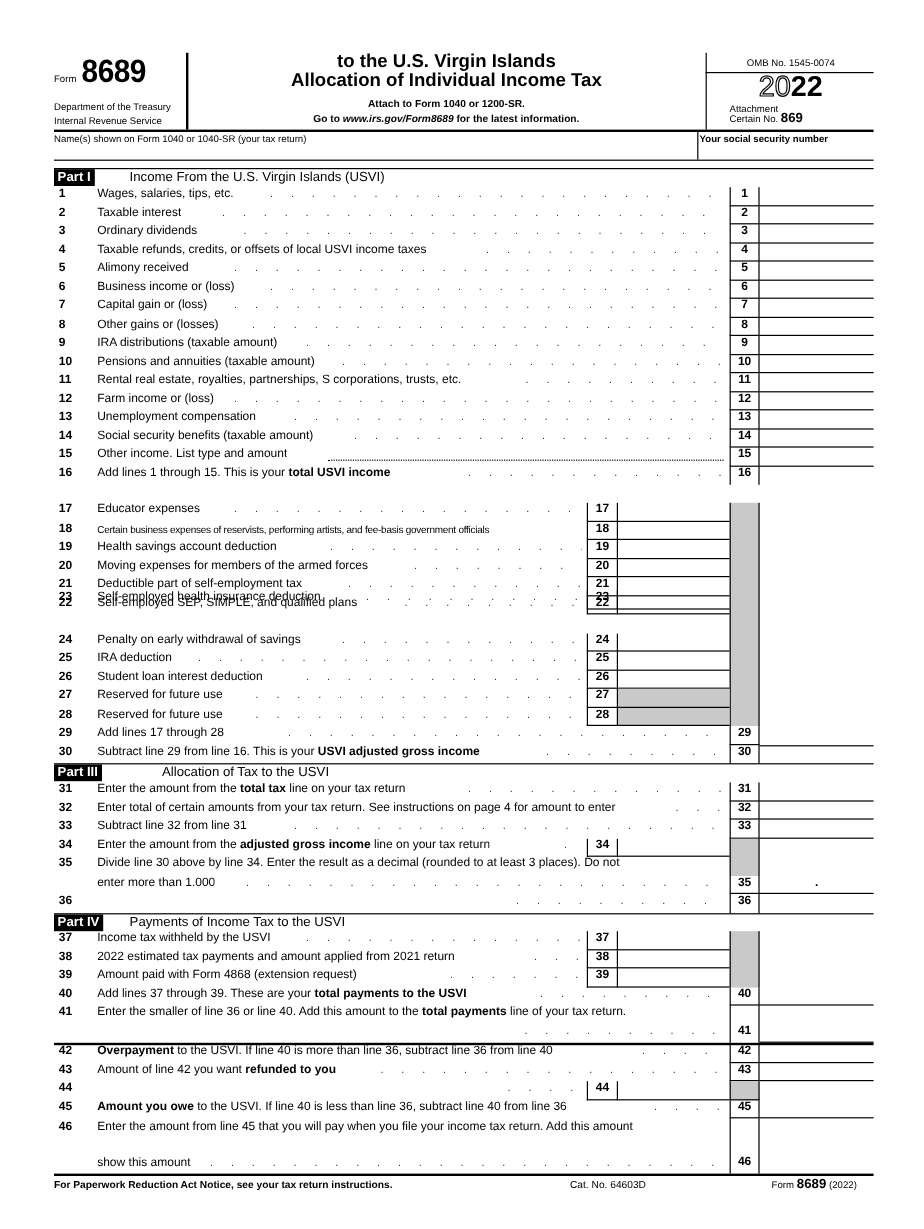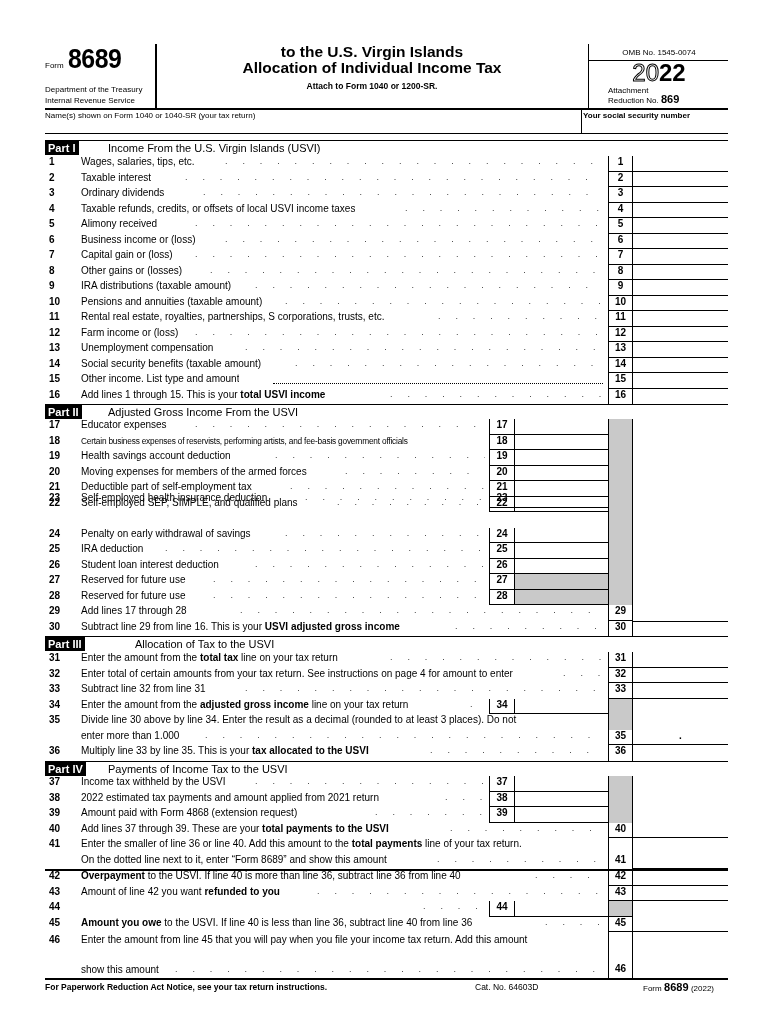--- a/index.html
+++ b/index.html
@@ -63,29 +63,34 @@
   <div class="abs dept">
     <div>Department of the Treasury</div>
     <div>Internal Revenue Service</div>
   </div>
   <div class="vline" style="left:110px;top:44px;width:1.5px;height:64px;"></div>
   <div class="abs title">
     <div>to the U.S. Virgin Islands</div>
     <div>Allocation of Individual Income Tax</div>
   </div>
   <div class="abs sub1">Attach to Form 1040 or 1200-SR.</div>
+  <div class="abs sub2">
+    <span>Go to</span>
+    <i>www.irs.gov/Form8689</i>
+    <span>for the latest information.</span>
+  </div>
   <div class="vline" style="left:543px;top:44px;width:1px;height:64px;"></div>
   <div class="abs omb">OMB No. 1545-0074</div>
   <div class="hline" style="left:543px;top:60px;width:140px;height:1px;"></div>
   <div class="abs year">
     <span class="hollow">20</span><span class="solid">22</span>
   </div>
   <div class="abs attach">
     <div>Attachment</div>
-    <div><span>Reduction No.</span> <span class="seq">869</span></div>
+    <div><span>Certain No.</span> <span class="seq">869</span></div>
   </div>
   <div class="hline" style="left:0;top:108px;width:683px;height:1.5px;"></div>
   <div class="abs namelbl">Name(s) shown on Form 1040 or 1040-SR (your tax return)</div>
   <div class="vline" style="left:536px;top:109px;width:1px;height:24px;"></div>
   <div class="abs ssnlbl">Your social security number</div>
   <div class="abs" style="left:0;top:120px;width:535px;height:12px;"></div>
   <div class="abs" style="left:538px;top:120px;width:145px;height:12px;"></div>
   <div class="hline" style="left:0;top:133px;width:683px;height:1px;"></div>
 
   <div class="part-hdr" style="top:140px;">
@@ -201,24 +206,20 @@
     <span class="ramt bb" style="height:15.5px;"></span>
   </div>
   <div class="row" style="top:388.5px;height:15.5px;">
     <span class="ln">16</span>
     <span class="tx"><span>Add lines 1 through 15. This is your</span> <b>total USVI income</b></span>
     <span class="dots" style="left:345px;width:213px;">. . . . . . . . . . . . . . . . . . . . . . .</span>
     <span class="rbox" style="height:15.5px;">16</span>
     <span class="ramt" style="height:15.5px;"></span>
   </div>
 
-  <div class="part-hdr" style="top:404px;">
-    <span class="part-tag">Part II</span>
-    <span class="part-title" style="left:63px;">Adjusted Gross Income From the USVI</span>
-  </div>
 
   <div class="abs gray" style="left:563px;top:419px;width:25px;height:186px;border-left:1px solid #000;border-right:1px solid #000;box-sizing:border-box;"></div>
 
   <div class="row" style="top:419px;height:15.5px;">
     <span class="ln">17</span>
     <span class="tx">Educator expenses</span>
     <span class="dots" style="left:150px;width:290px;">. . . . . . . . . . . . . . . . . . . . . . . . . . . . . . .</span>
     <span class="ibox bb" style="height:15.5px;">17</span>
     <span class="iamt bb" style="height:15.5px;"></span>
   </div>
@@ -350,21 +351,20 @@
   <div class="row" style="top:714px;height:31px;">
     <span class="ln">35</span>
     <span class="tx" style="width:525px;">Divide line 30 above by line 34. Enter the result as a decimal (rounded to at least 3 places). Do not</span>
     <span class="tx" style="top:15.5px;">enter more than 1.000</span>
     <span class="dots" style="left:160px;top:15.5px;width:398px;">. . . . . . . . . . . . . . . . . . . . . . . . . . . . . . . . . . . . . . . . . . .</span>
     <span class="rbox bb" style="top:15.5px;height:15.5px;">35</span>
     <span class="ramt bb" style="top:15.5px;height:15.5px;text-align:center;font-weight:bold;">.</span>
   </div>
   <div class="row" style="top:745px;height:15.5px;">
     <span class="ln">36</span>
-    <span class="tx"><span>Multiply line 33 by line 35. This is your</span> <b>tax allocated to the USVI</b></span>
     <span class="dots" style="left:385px;width:173px;">. . . . . . . . . . . . . . . . . .</span>
     <span class="rbox" style="height:15.5px;">36</span>
     <span class="ramt" style="height:15.5px;"></span>
   </div>
 
   <div class="part-hdr" style="top:760.5px;">
     <span class="part-tag">Part IV</span>
     <span class="part-title" style="left:63px;">Payments of Income Tax to the USVI</span>
   </div>
 
@@ -394,21 +394,20 @@
   <div class="row" style="top:822.5px;height:15.5px;">
     <span class="ln">40</span>
     <span class="tx"><span>Add lines 37 through 39. These are your</span> <b>total payments to the USVI</b></span>
     <span class="dots" style="left:405px;width:153px;">. . . . . . . . . . . . . . . .</span>
     <span class="rbox bb" style="height:15.5px;">40</span>
     <span class="ramt bb" style="height:15.5px;"></span>
   </div>
   <div class="row" style="top:838px;height:31px;">
     <span class="ln">41</span>
     <span class="tx" style="width:525px;"><span>Enter the smaller of line 36 or line 40. Add this amount to the</span> <b>total payments</b> <span>line of your tax return.</span></span>
-    <span class="tx" style="top:15.5px;">On the dotted line next to it, enter “Form 8689” and show this amount</span>
     <span class="dots" style="left:392px;top:15.5px;width:166px;">. . . . . . . . . . . . . . . . .</span>
     <span class="rbox" style="height:31px;"></span>
     <span class="rbox bb" style="top:15.5px;height:15.5px;border:none;">41</span>
     <span class="ramt" style="top:0;height:31px;border-bottom:1.5px solid #000;"></span>
   </div>
   <div class="hline" style="left:0;top:869px;width:683px;height:1.5px;"></div>
 
   <div class="row" style="top:870px;height:15.5px;">
     <span class="ln">42</span>
     <span class="tx"><b>Overpayment</b> <span>to the USVI. If line 40 is more than line 36, subtract line 36 from line 40</span></span>

